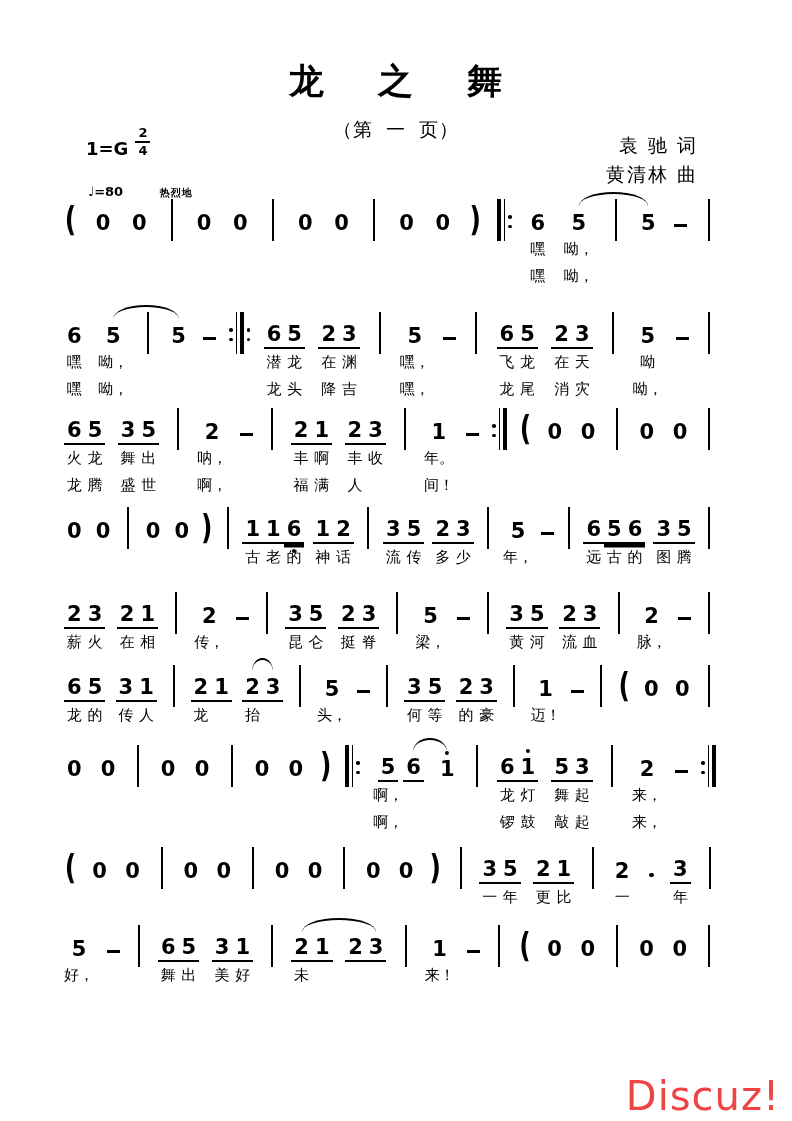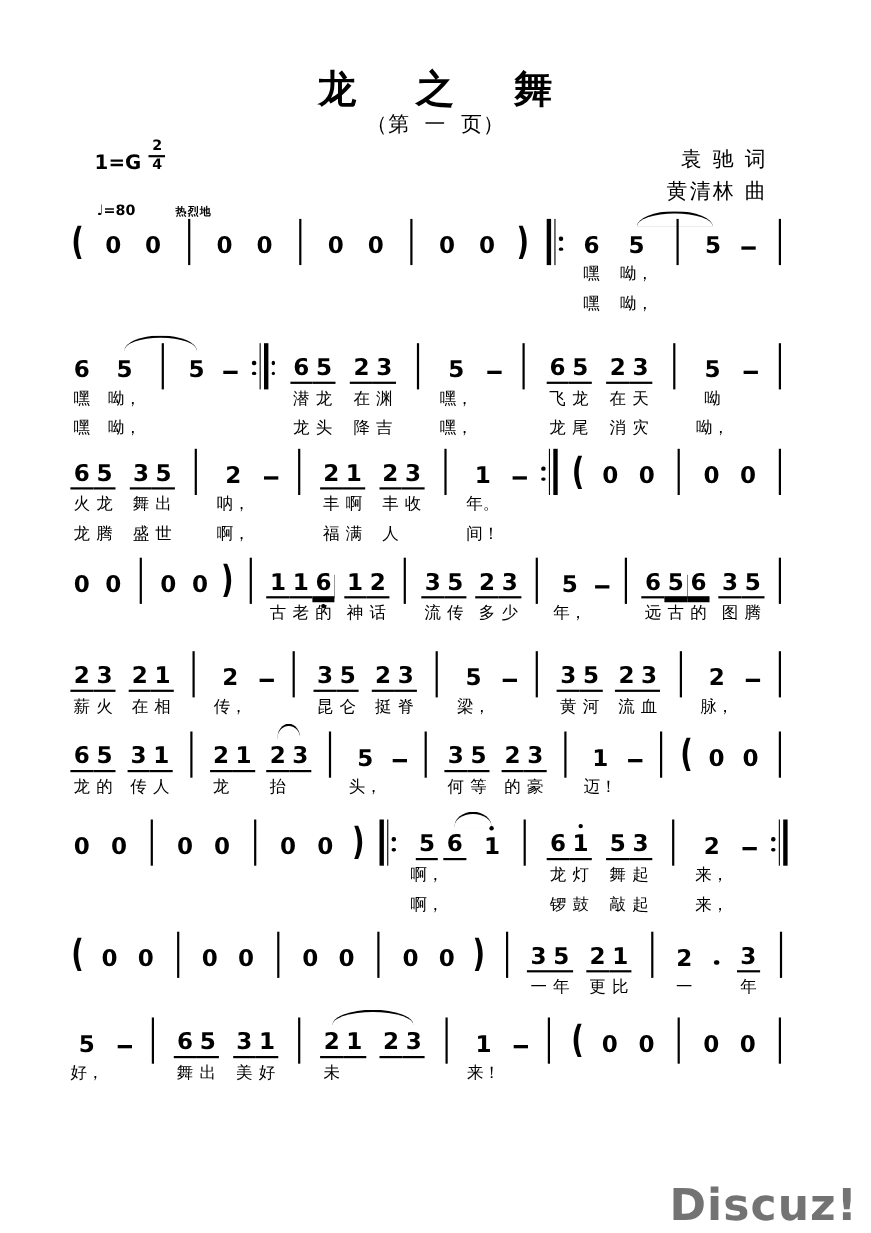--- a/index.html
+++ b/index.html
@@ -2,21 +2,21 @@
 <html><head>
 <meta charset="utf-8">
 <style>
   html,body{margin:0;padding:0;background:#ffffff;}
   body{width:792px;height:1121px;position:relative;overflow:hidden;
        font-family:"DejaVu Sans",sans-serif;color:#000;}
   .page{position:absolute;inset:0;background:#fff;padding-left:17px;}
 
   .title{position:absolute;top:58px;left:0;width:100%;text-align:center;
          font-size:35px;font-weight:700;word-spacing:40px;letter-spacing:1px;}
-  .subtitle{position:absolute;top:100px;left:0;width:100%;text-align:center;
+  .subtitle{position:absolute;top:117px;left:0;width:100%;text-align:center;
             font-size:19px;word-spacing:6px;letter-spacing:1px;}
   .keysig{position:absolute;top:126px;left:86px;display:flex;align-items:flex-end;
           gap:7px;font-size:18px;font-weight:700;}
   .frac{display:inline-flex;flex-direction:column;align-items:center;
         font-size:13px;font-weight:700;line-height:1.1;}
   .frac .num{border-bottom:2px solid #000;padding:0 3px 1px;}
   .frac .den{padding-top:1px;}
   .credits{position:absolute;top:131px;right:94px;text-align:right;
            font-size:19px;line-height:1.5;letter-spacing:2px;}
   .tempo{position:absolute;top:184px;left:88px;font-size:13px;font-weight:600;}
@@ -43,21 +43,21 @@
   .lyr{height:27px;font-size:15px;white-space:nowrap;display:flex;
        align-items:center;justify-content:center;}
   .repslot{display:flex;align-items:flex-end;gap:3px;}
   .thickline{width:3.5px;height:42px;background:#000;margin-bottom:-5px;}
   .thinline{width:1.5px;height:42px;background:#000;margin-bottom:-5px;}
   .dots{display:flex;flex-direction:column;gap:6px;margin-bottom:8px;}
   .dotI{width:3.5px;height:3.5px;border-radius:50%;background:#000;}
   .arc{position:absolute;height:12px;border-top:2px solid #000;
        border-radius:55% 55% 0 0 / 110% 110% 0 0;}
   .watermark{position:absolute;right:12px;bottom:2px;font-size:40px;
-             font-weight:700;color:#737373;letter-spacing:1px;}
+             font-weight:400;color:#ef4444;letter-spacing:1px;}
 </style>
 </head>
 <body>
 
 <div class="page">
   <div class="title">龙 之 舞</div>
   <div class="subtitle">（第 一 页）</div>
 
   <div class="keysig">
     <span>1=G</span>

